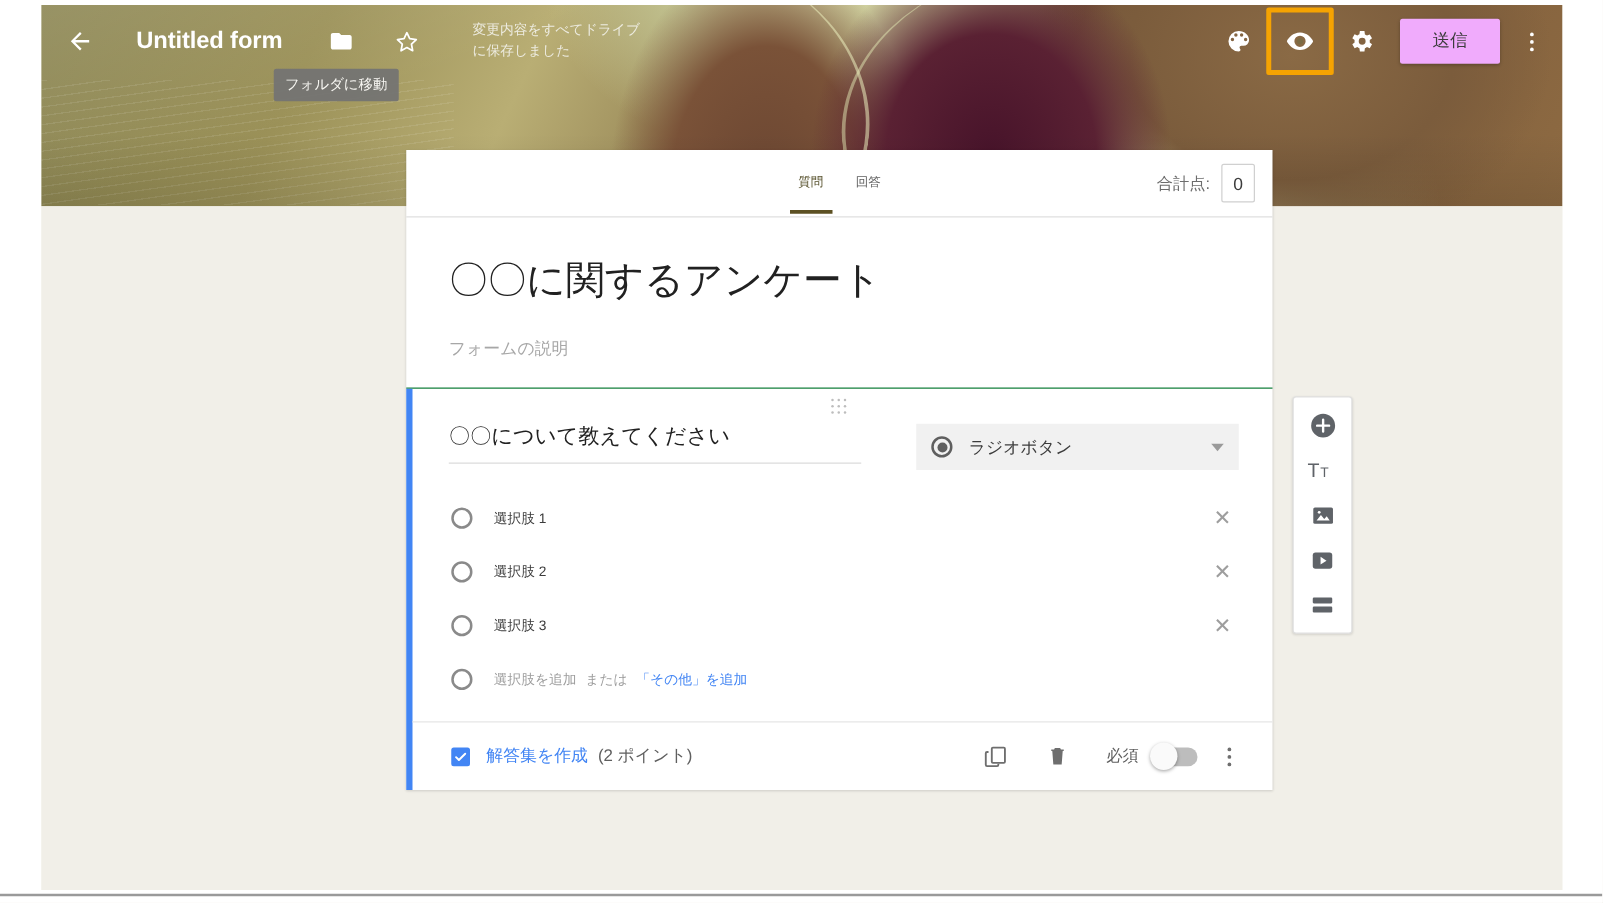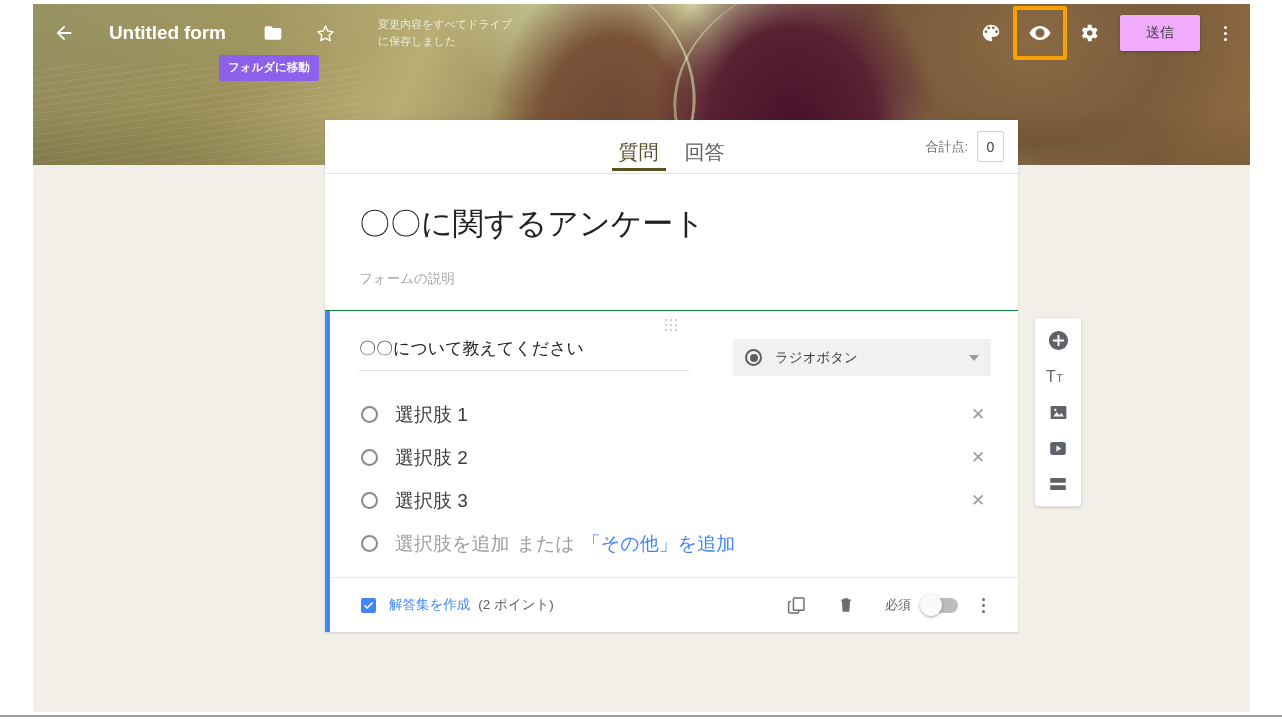--- a/index.html
+++ b/index.html
@@ -165,29 +165,28 @@
     padding: 9px 26px;
     margin: 0 12px 0 14px;
     box-shadow: 0 1px 3px rgba(0,0,0,0.28);
     cursor: pointer;
     font-family: "Liberation Sans", sans-serif;
   }
   #folder-tooltip {
     position: absolute;
     left: 186px;
     top: 51px;
-    background: #8b5cf6;
+    background: #737373;
     color: #ffffff;
     font-size: 11.5px;
     padding: 5px 9px 6px;
     border-radius: 2px;
     z-index: 6;
     white-space: nowrap;
     opacity: 0.92;
-    font-weight: bold;
   }
 
   
   #form-card {
     position: absolute;
     left: 292px;
     top: 116px;
     width: 693px;
     background: #ffffff;
     box-shadow: 0 1px 2px rgba(0,0,0,0.15);
@@ -195,21 +194,21 @@
   }
   #tabs-row {
     height: 54px;
     display: flex;
     align-items: center;
     position: relative;
     border-bottom: 1px solid #e0e0e0;
     box-sizing: border-box;
   }
   .tab {
-    font-size: 20px;
+    font-size: 10px;
     color: #616161;
     padding: 17px 13px 15px;
     cursor: pointer;
     position: relative;
     box-sizing: border-box;
     height: 49px;
   }
   .tab.active {
     color: #56502b;
   }
@@ -365,21 +364,21 @@
   #options {
     padding: 17px 0 12px 31px;
   }
   .option-row {
     display: flex;
     align-items: center;
     height: 43px;
     padding-right: 28px;
   }
   .option-label {
-    font-size: 19px;
+    font-size: 11px;
     color: #3c3c3c;
     margin-left: 17px;
     cursor: text;
   }
   .option-label.placeholder {
     color: #9e9e9e;
     cursor: pointer;
   }
   .option-x {
     margin-left: auto;

